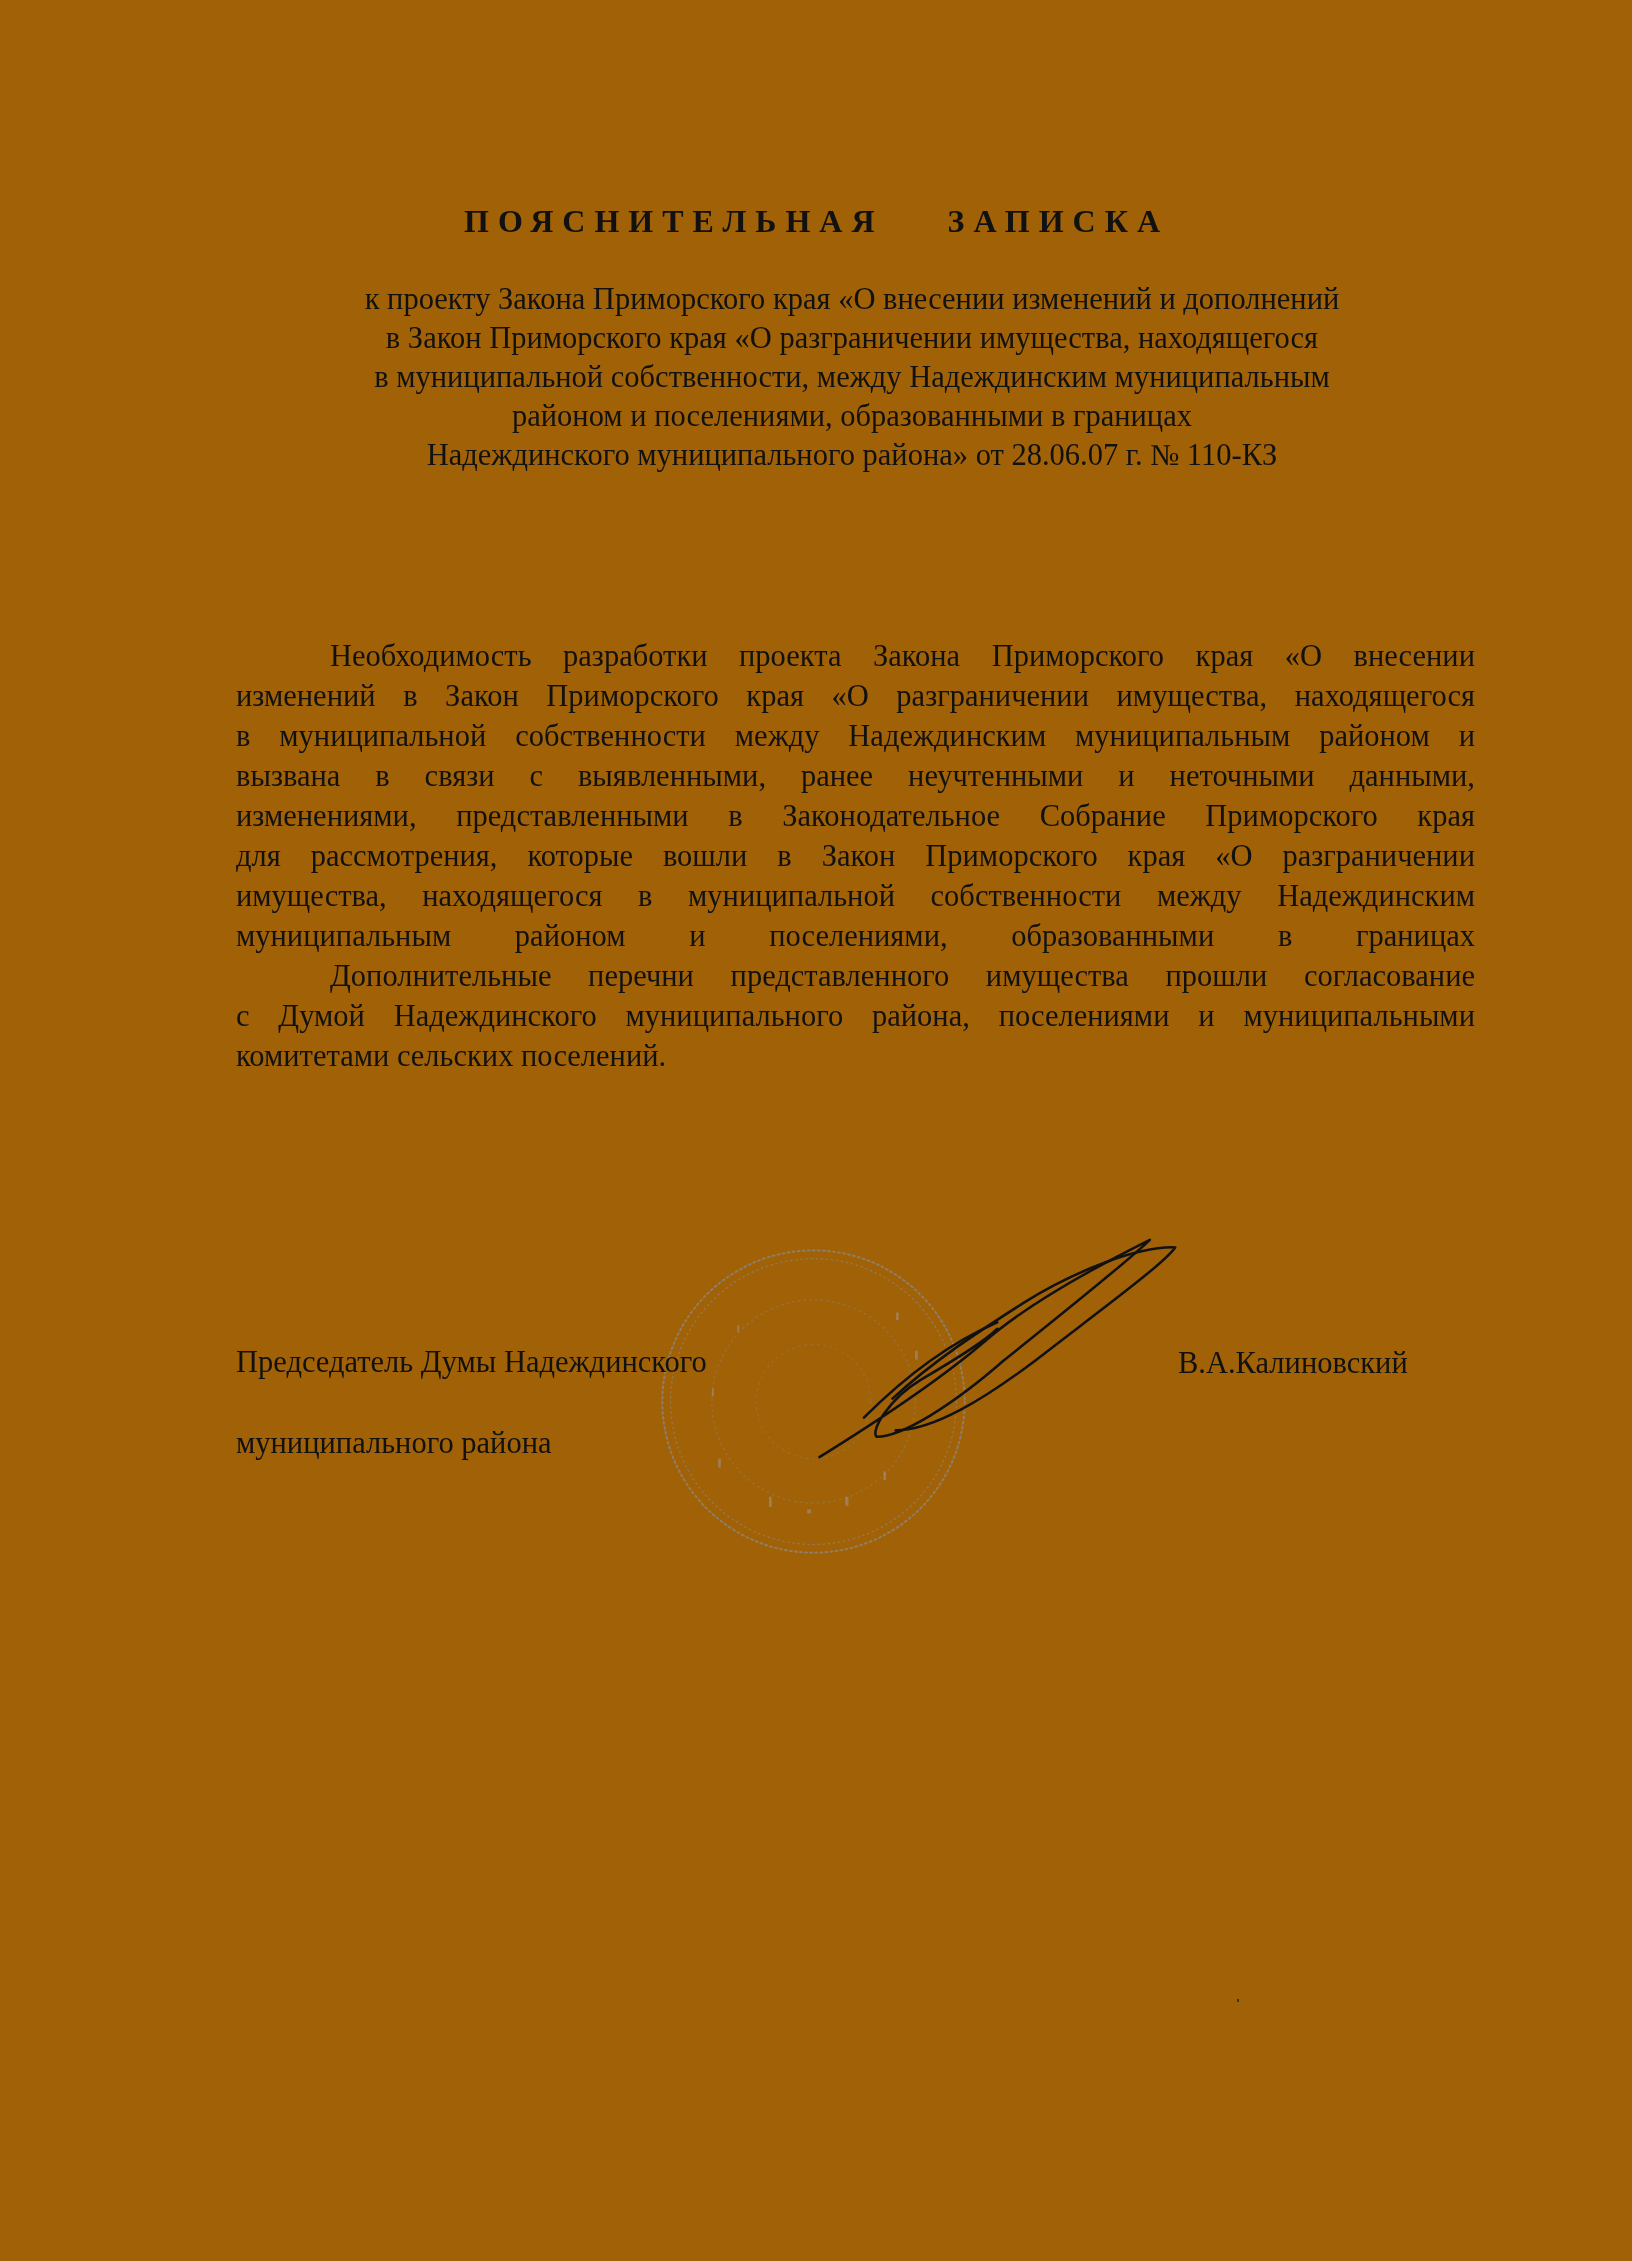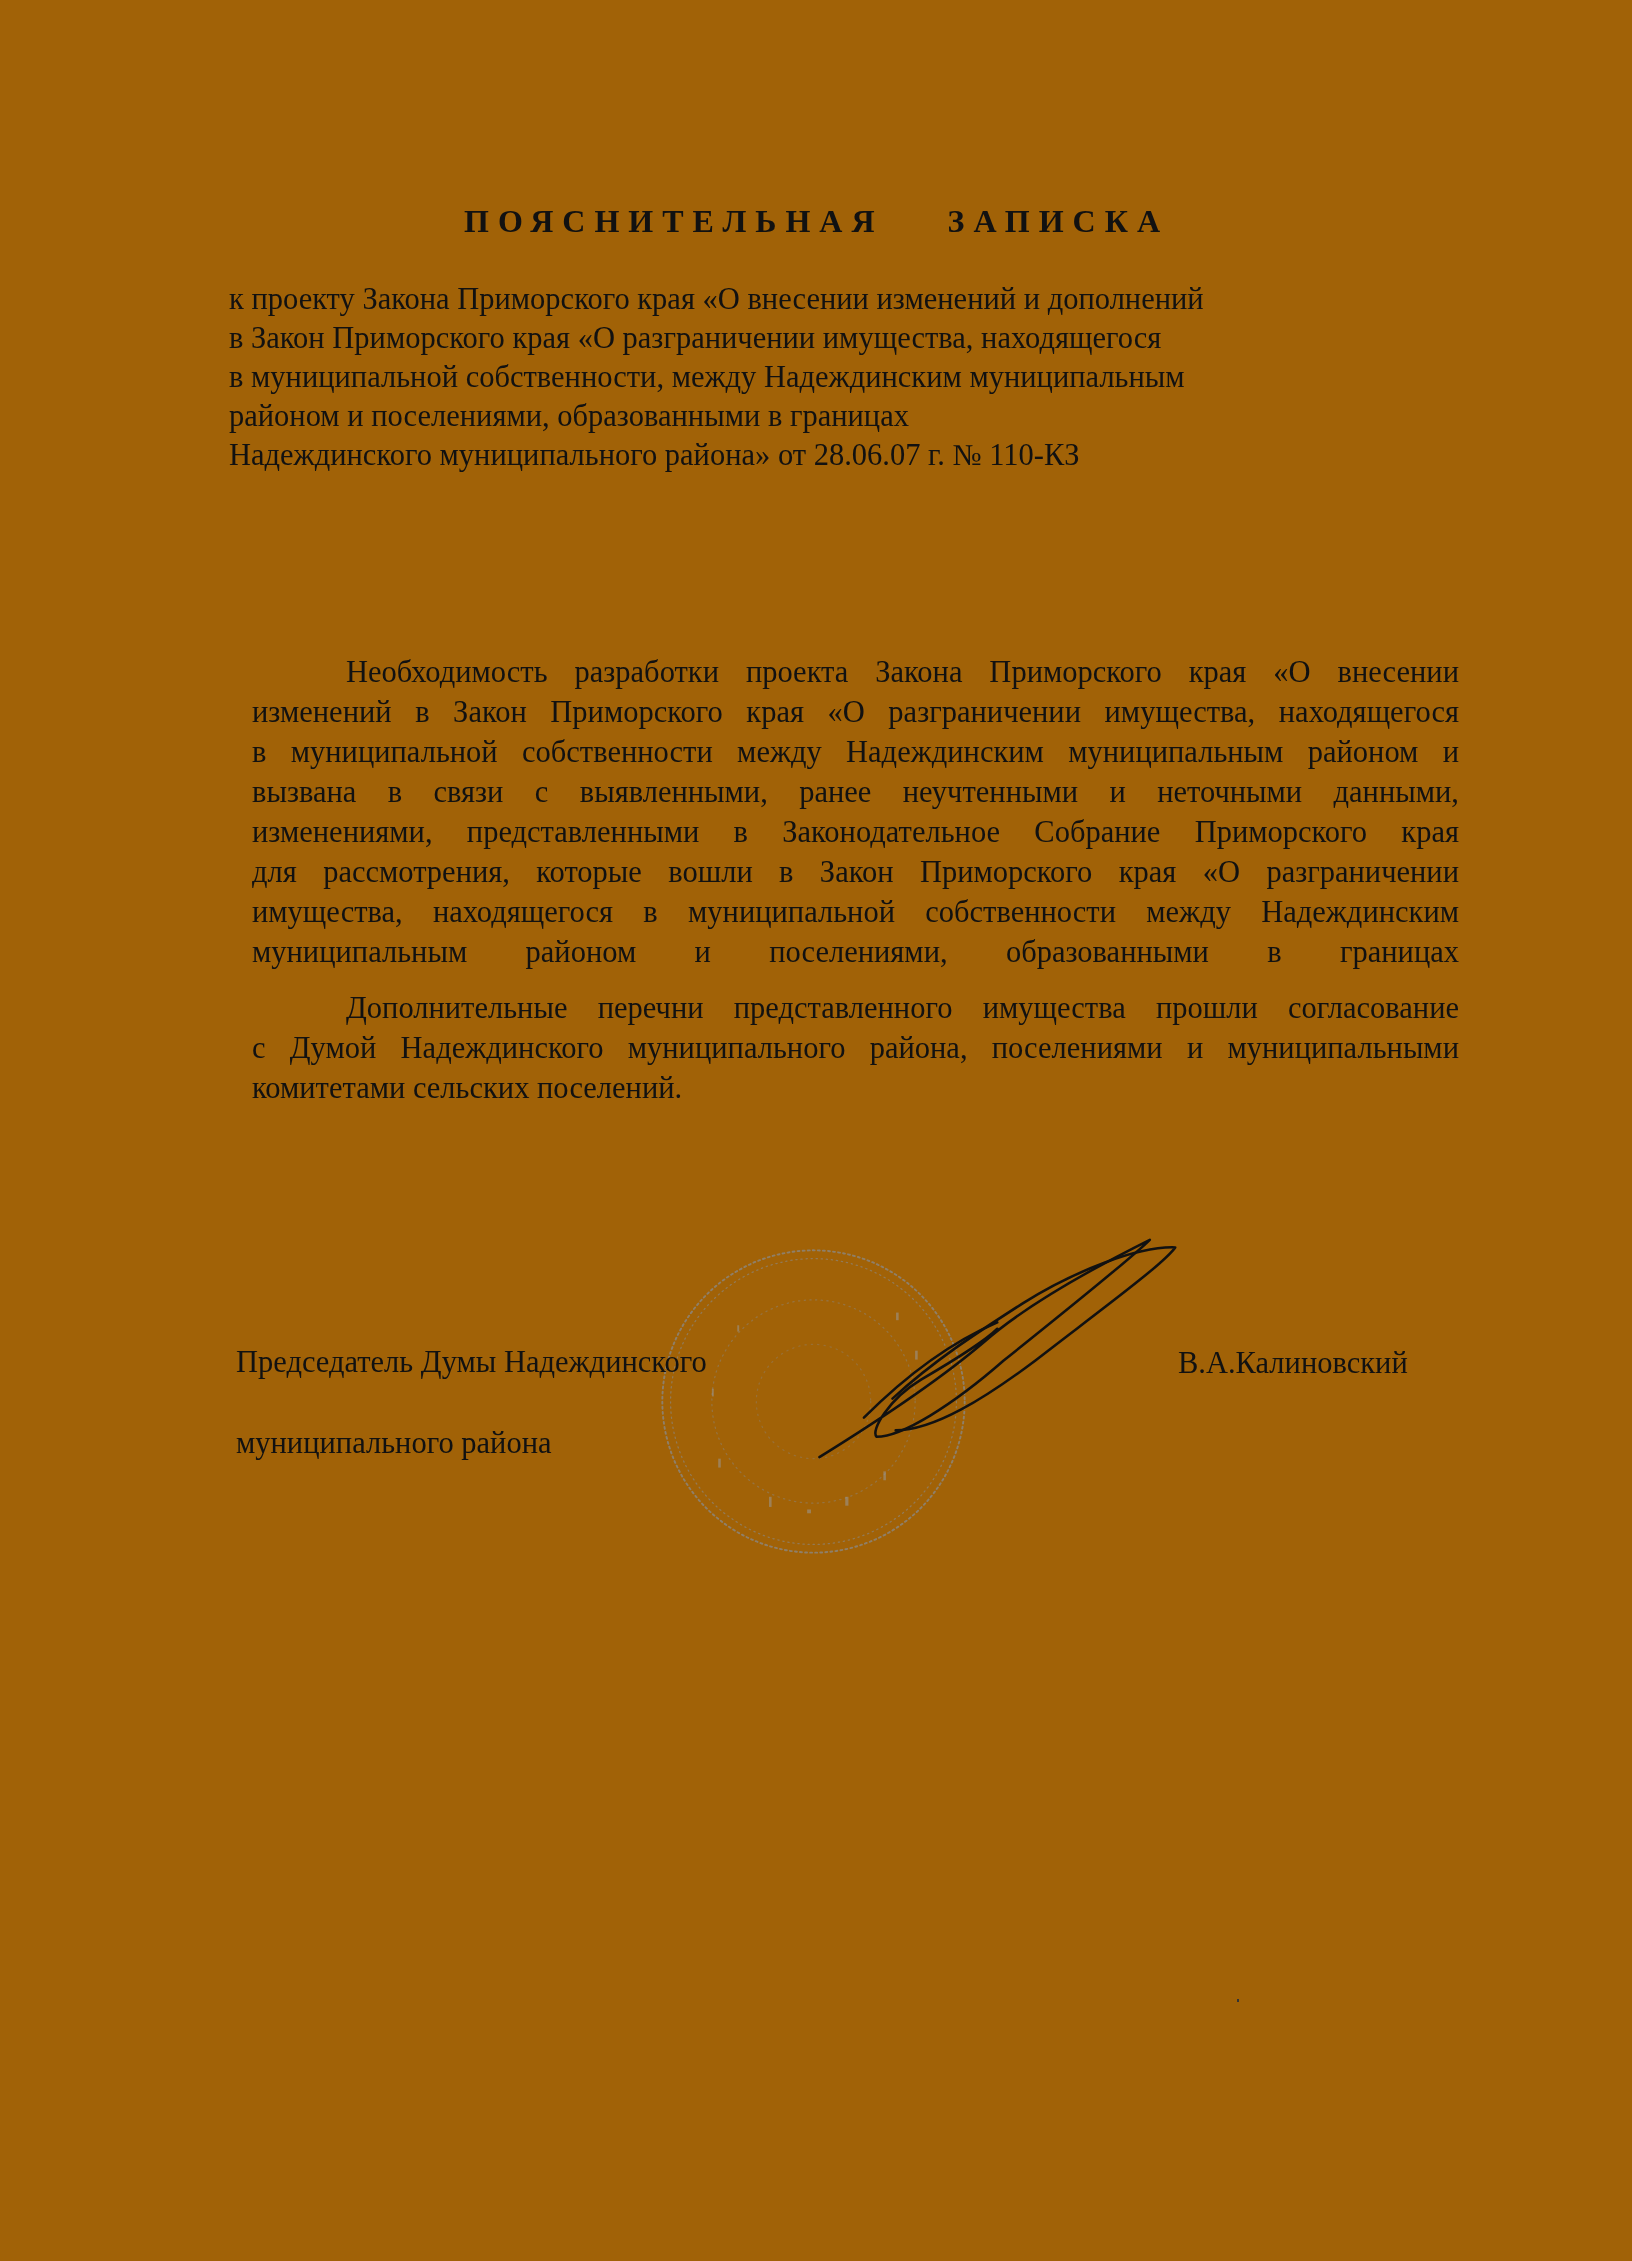--- a/index.html
+++ b/index.html
@@ -35,37 +35,38 @@
     margin: 0;
   }
   .heading .word2 {
     margin-left: 64px;
   }
   .subtitle {
     position: absolute;
     top: 280px;
     left: 229px;
     width: 1246px;
+    text-align: center;
     font-size: 30.5px;
     line-height: 39px;
     margin: 0;
   }
   .subtitle .line { display: block; white-space: nowrap; }
 
   .body-text {
     position: absolute;
     top: 636px;
     left: 236px;
     width: 1239px;
     font-size: 30.5px;
     line-height: 40px;
     margin: 0;
   }
   .body-text .para {
-    margin: 16px;
+    margin: 0;
   }
   .body-text .line {
     display: block;
     white-space: nowrap;
     text-align: justify;
     text-align-last: justify;
   }
   .body-text .line.first { padding-left: 94px; }
   .body-text .line.last { text-align-last: left; }
 

